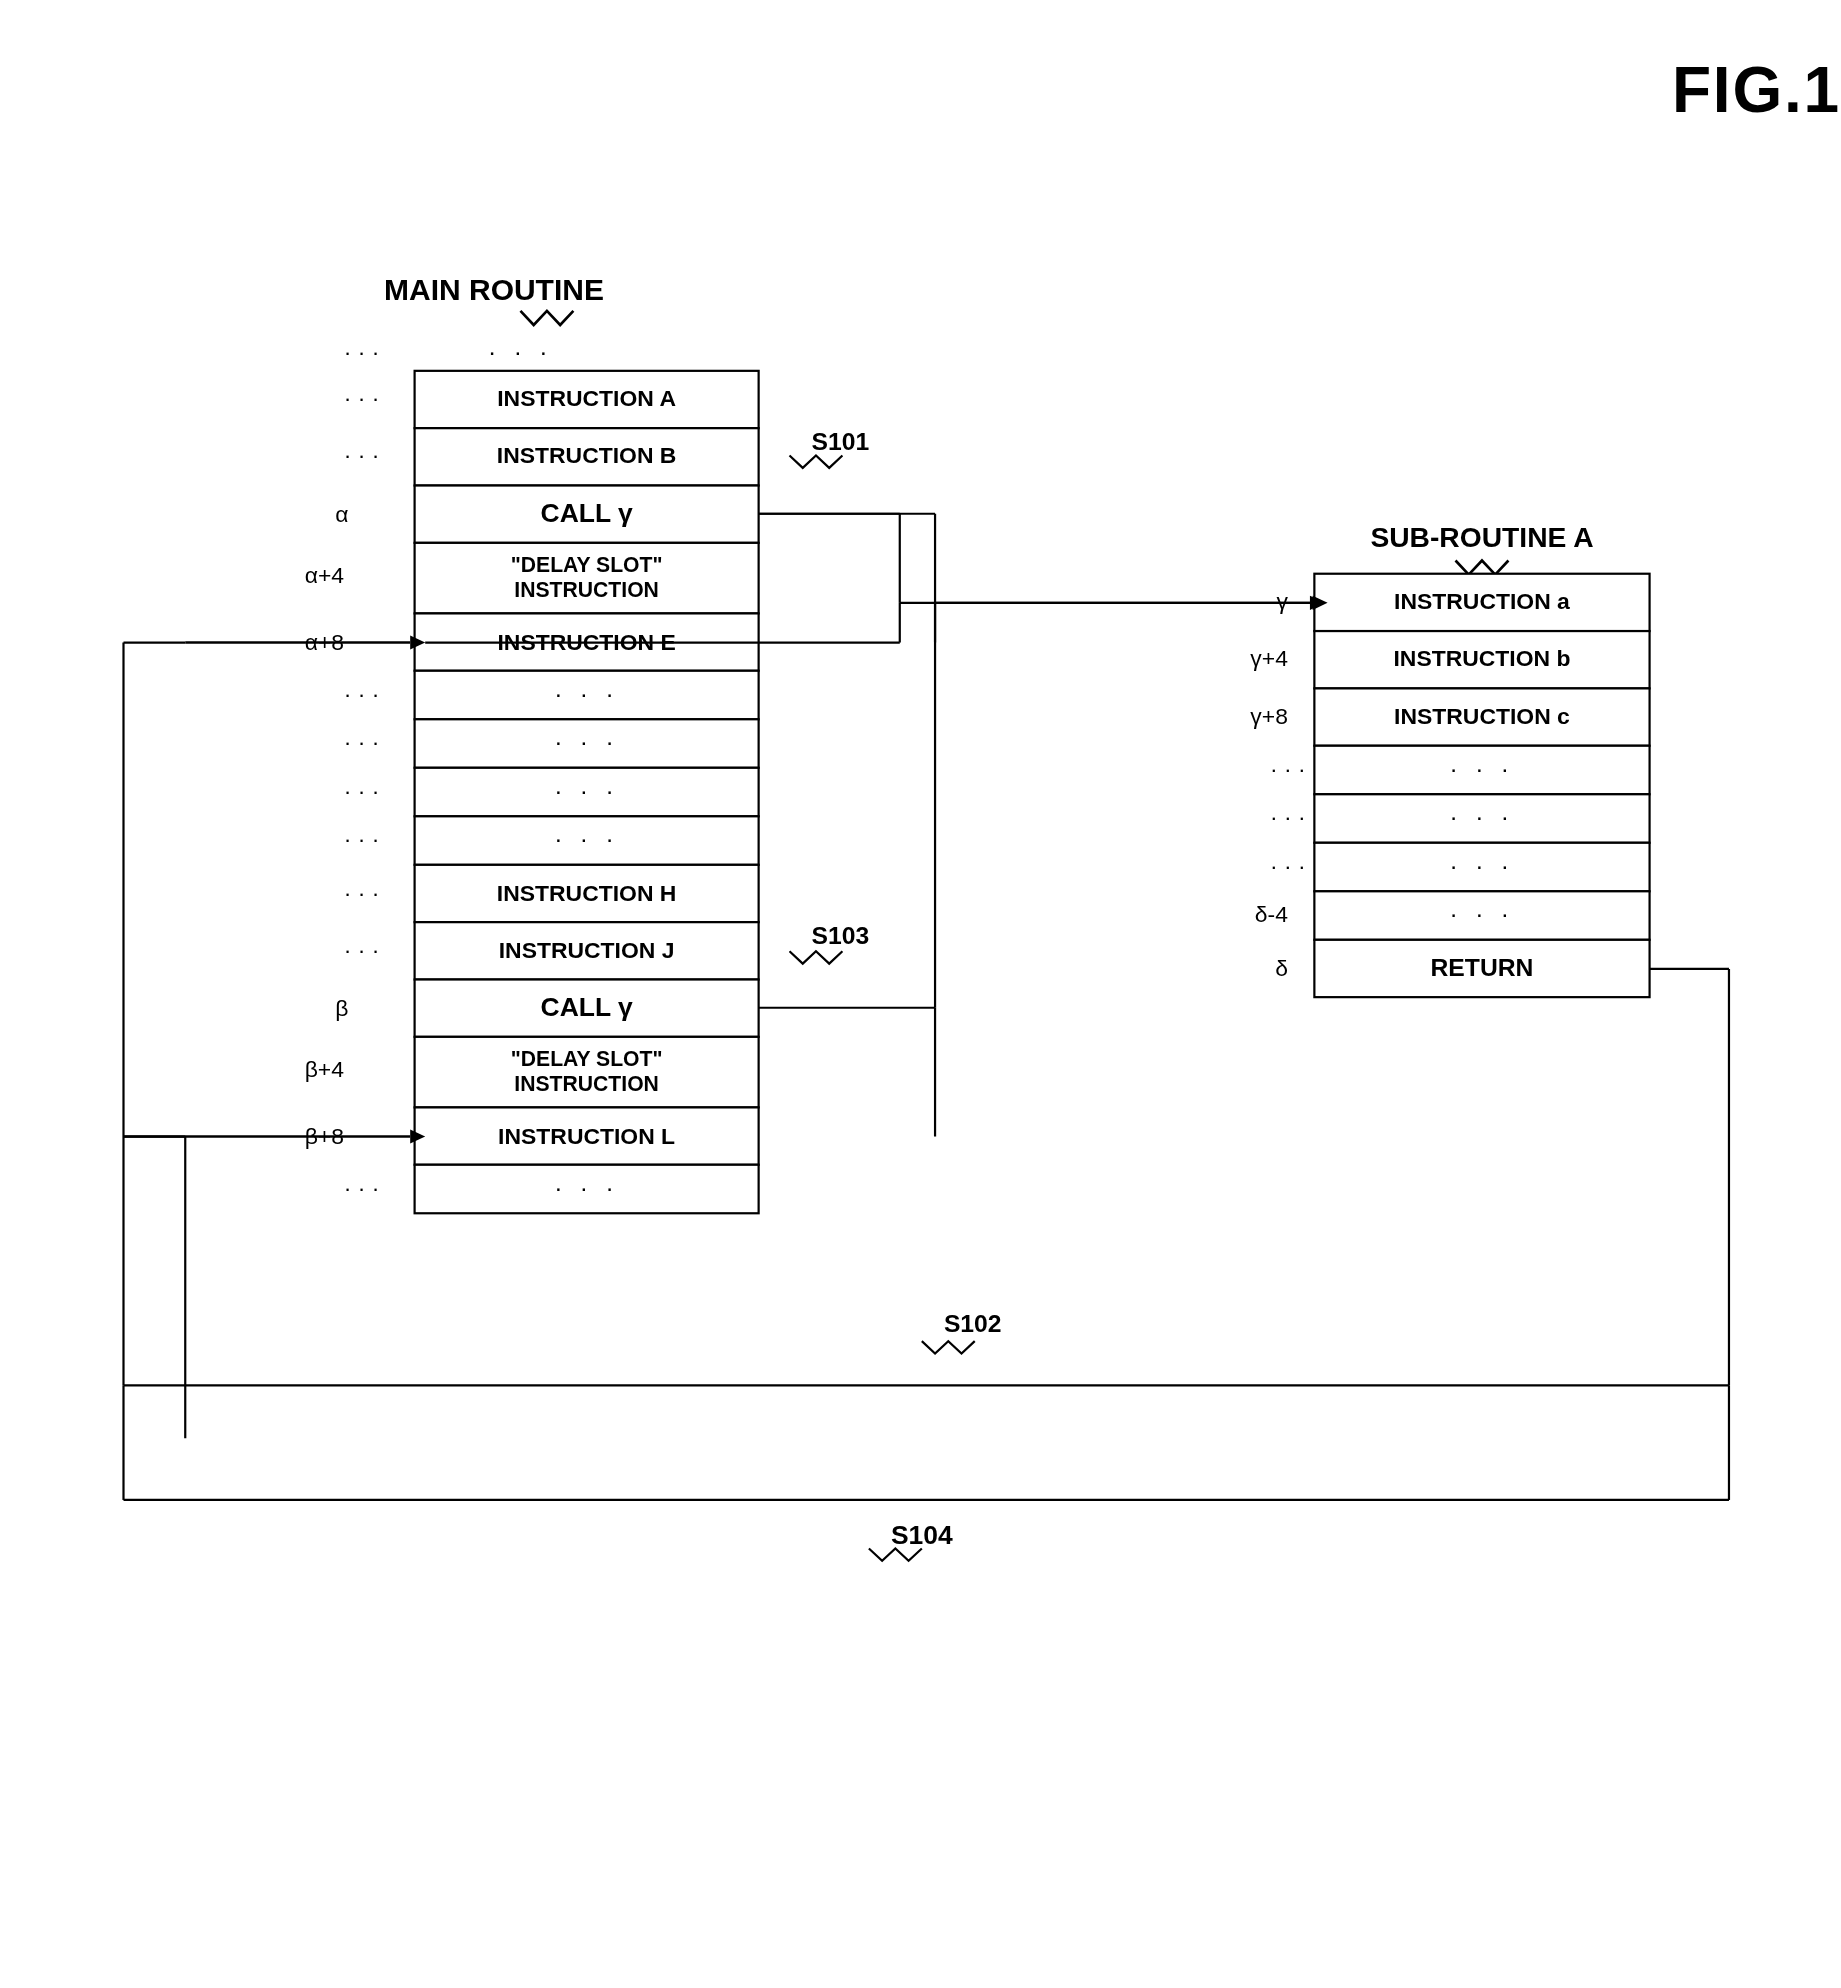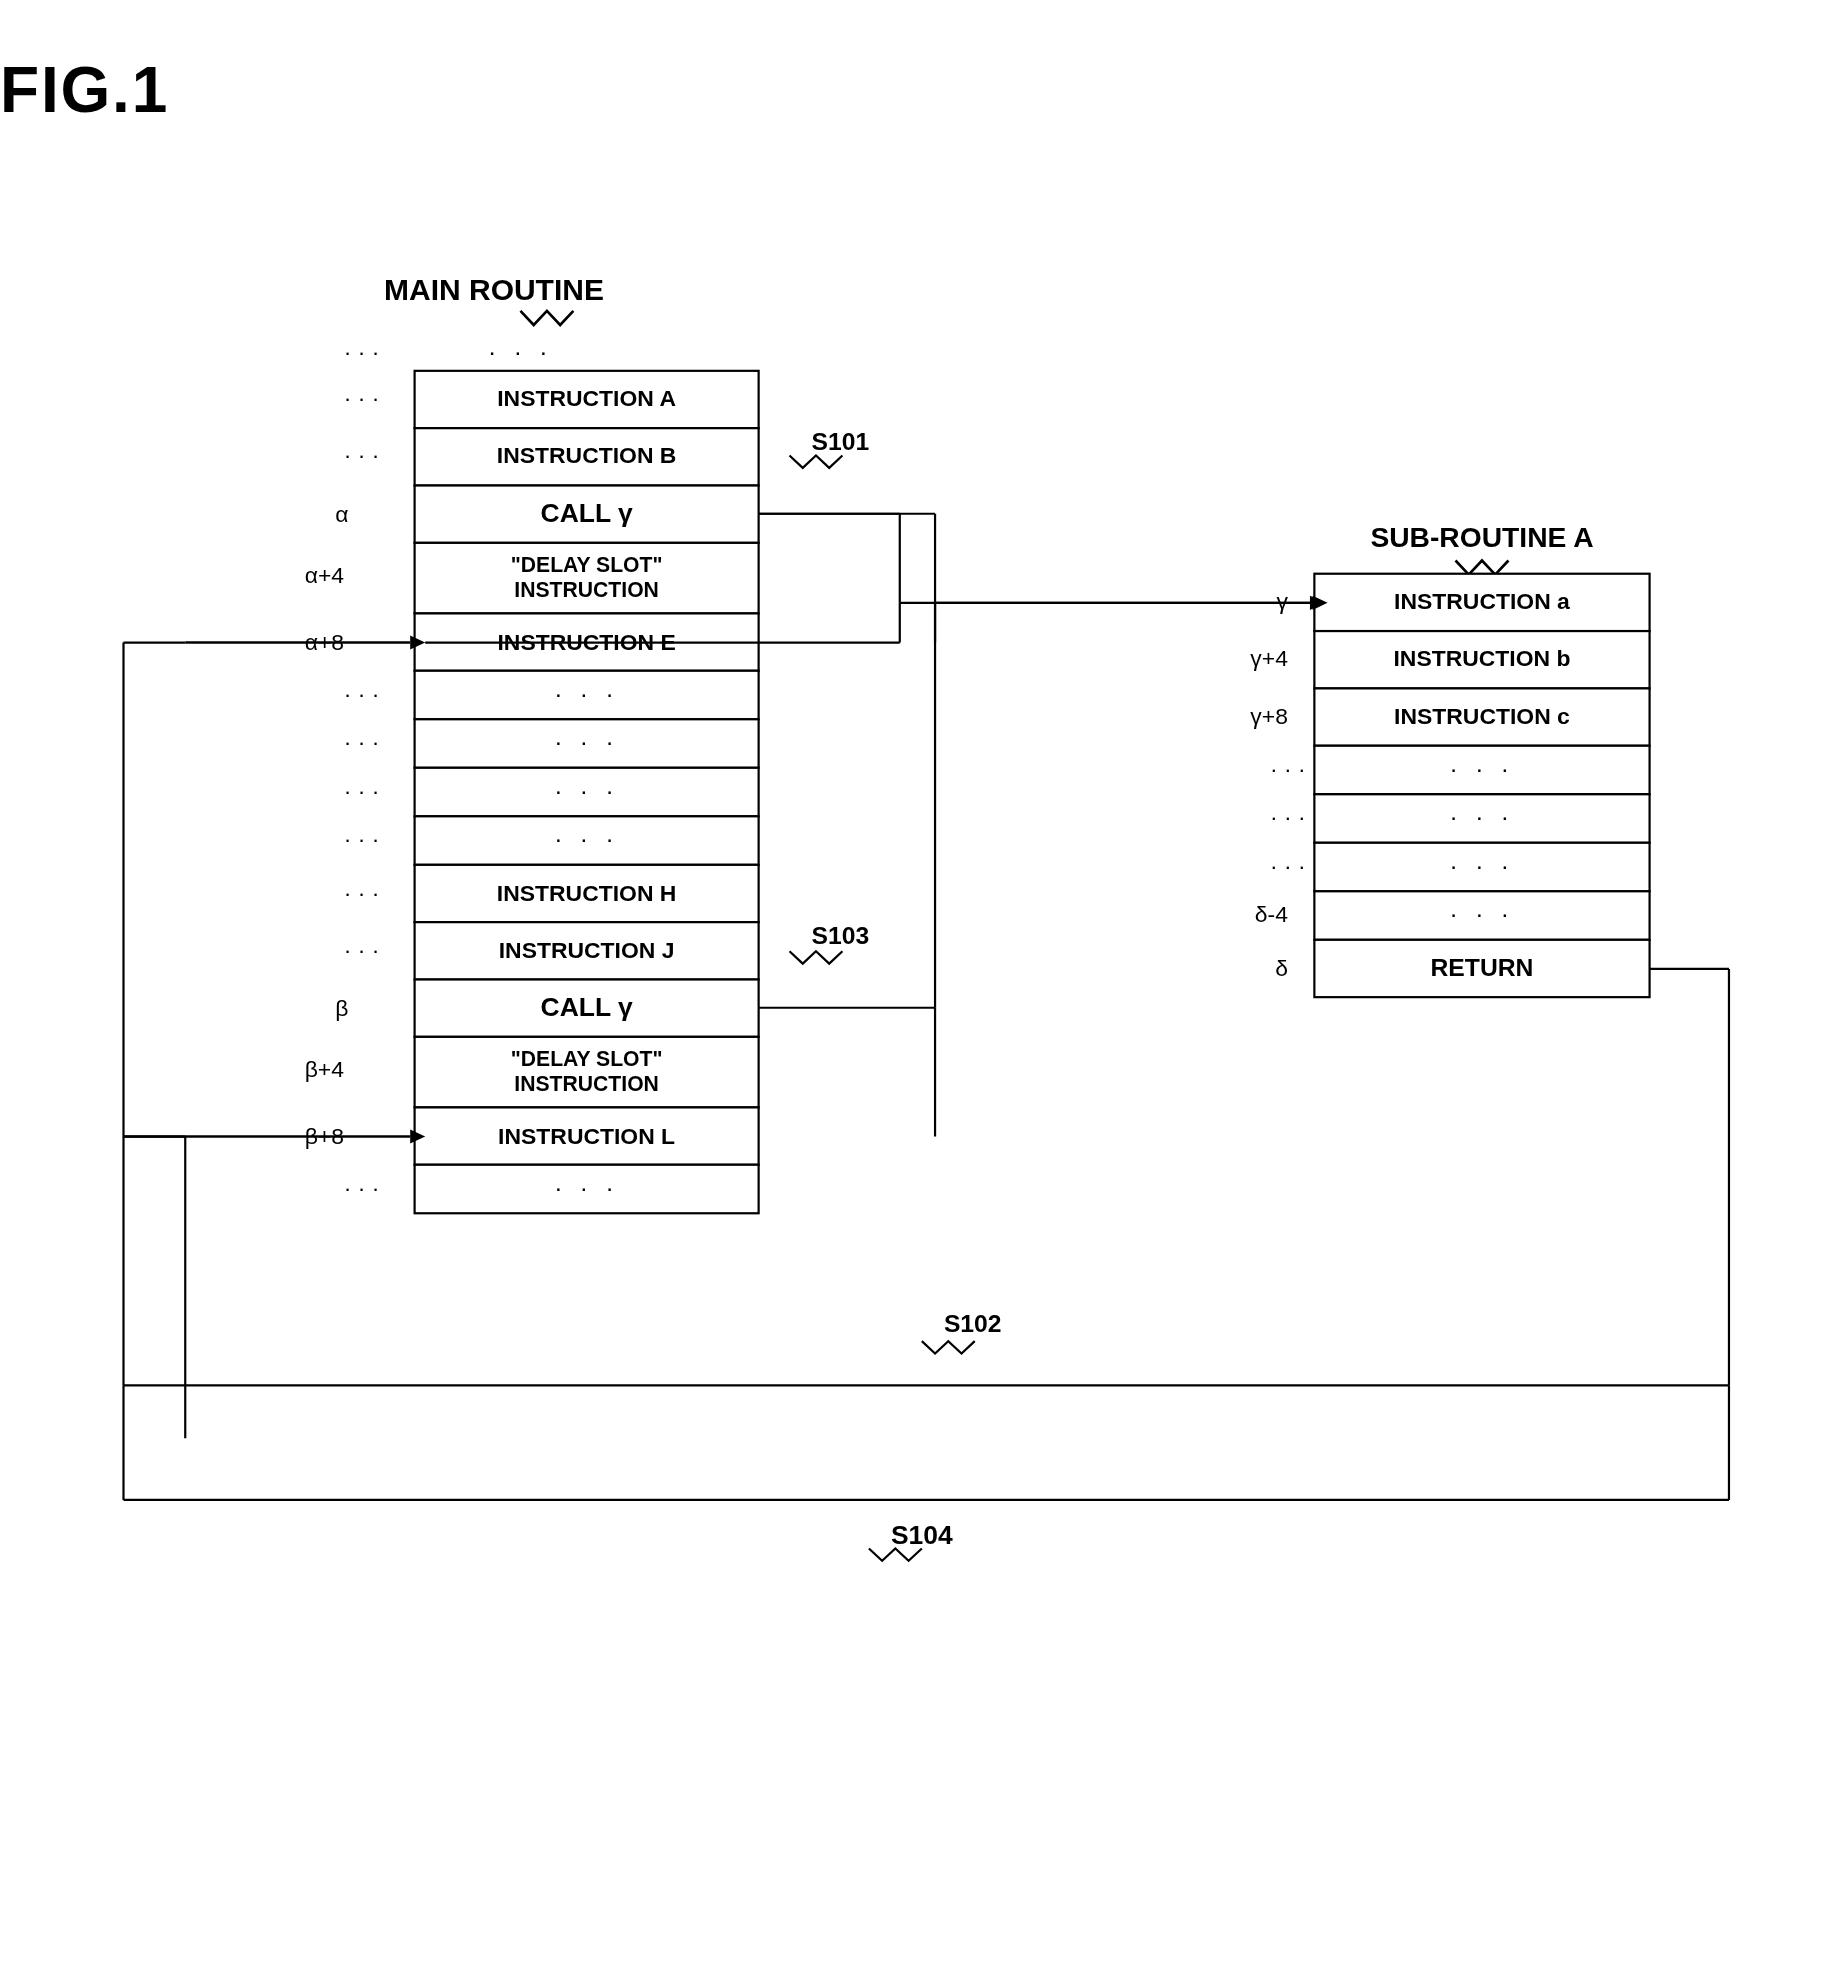--- a/index.html
+++ b/index.html
@@ -5,21 +5,21 @@
     * { margin: 0; padding: 0; box-sizing: border-box; }
     body {
       background: #fff;
       font-family: Arial, sans-serif;
       width: 1841px;
       height: 1989px;
       position: relative;
       overflow: hidden;
     }
     .page-title {
-      text-align: left;
+      text-align: right;
       font-size: 64px;
       font-weight: bold;
       padding-top: 53px;
       letter-spacing: 1.8px;
     }
 
     
     .diagram-svg {
       position: absolute;
       top: 0;

